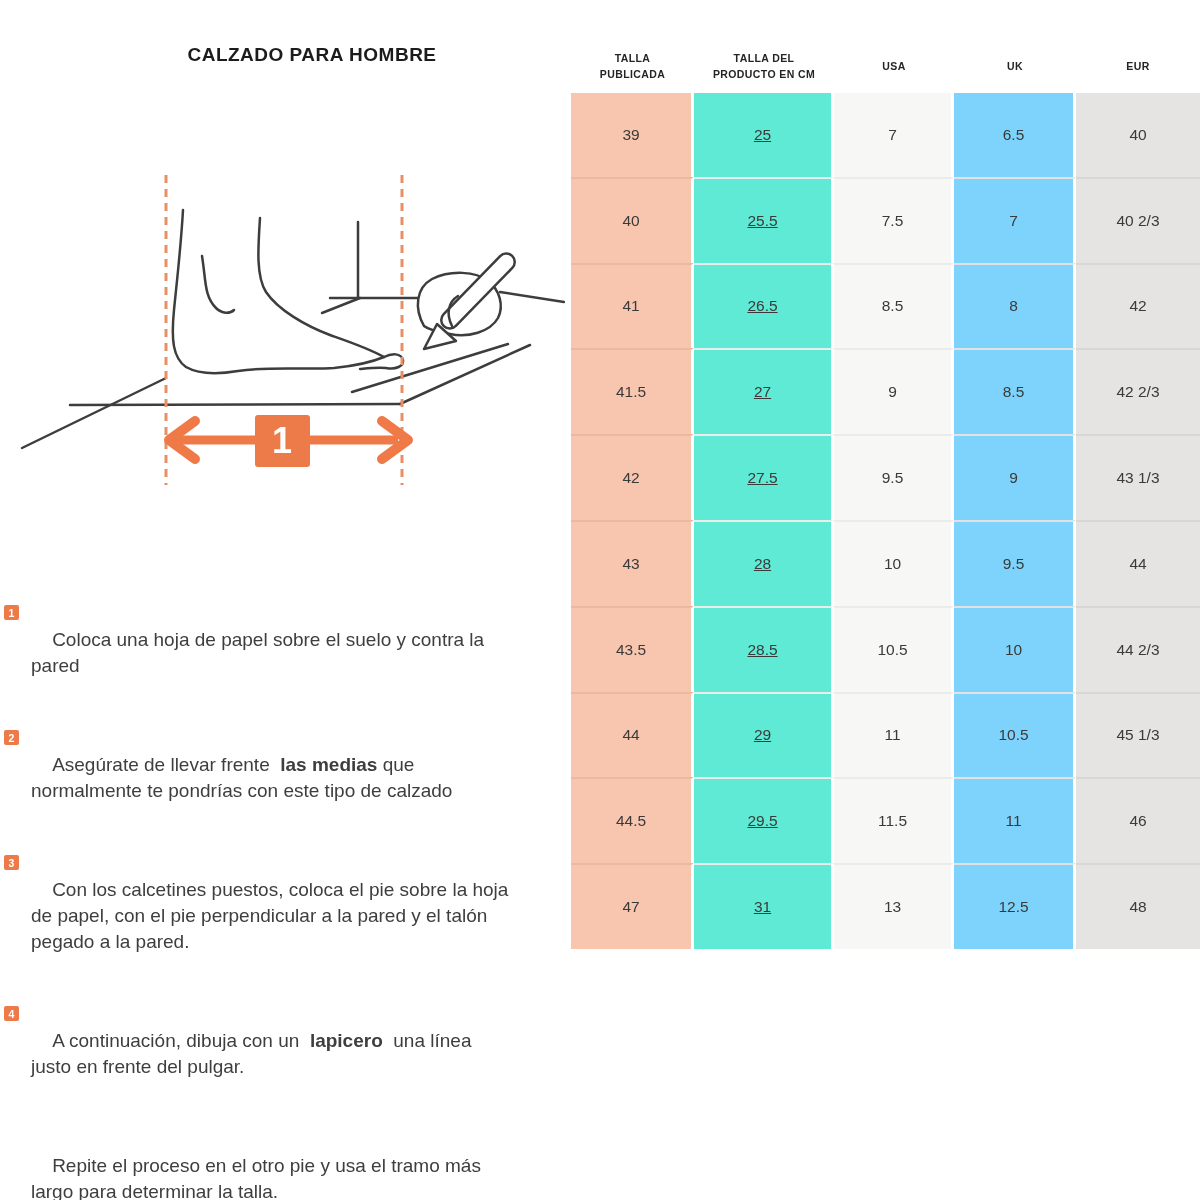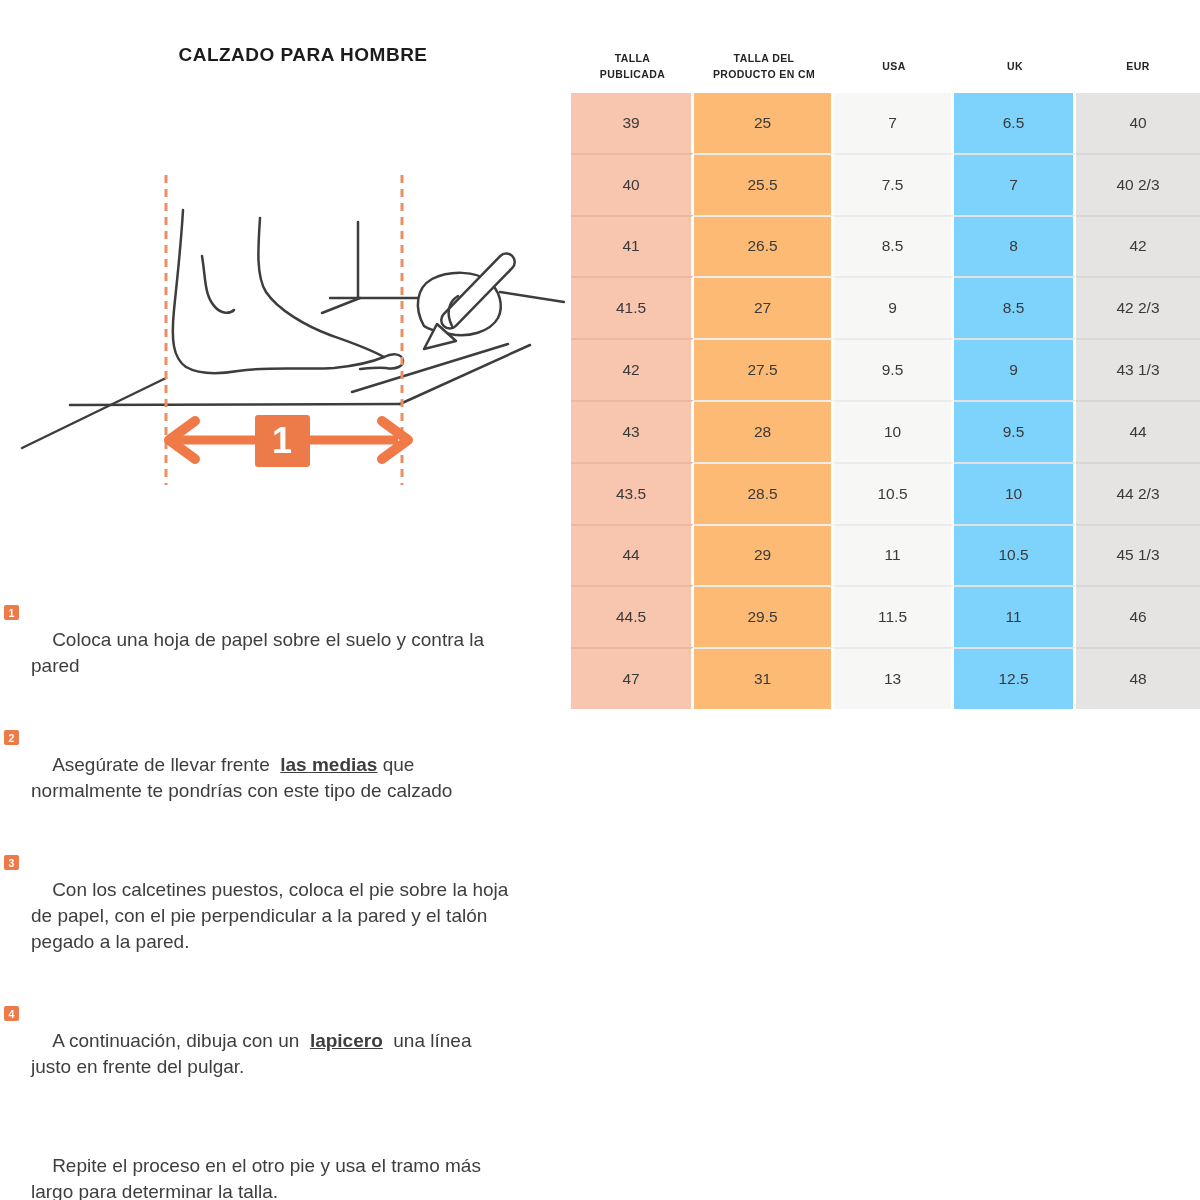--- a/index.html
+++ b/index.html
@@ -4,54 +4,54 @@
 <style>
   html,body{margin:0;padding:0;}
   body{
     width:1200px;height:1200px;position:relative;overflow:hidden;
     background:#ffffff;
     font-family:"Liberation Sans", sans-serif;
     -webkit-font-smoothing:antialiased;
   }
   
   .page-title{
-    position:absolute;top:44px;left:7px;width:592px;
+    position:absolute;top:44px;left:16px;width:592px;
     text-align:center;font-size:19px;font-weight:bold;
     letter-spacing:.5px;color:#1c1c1c;
   }
   .figure-wrap{position:absolute;left:20px;top:130px;width:545px;height:385px;}
   .steps{position:absolute;left:4px;top:601px;width:512px;}
   .step{
     position:relative;padding-left:27px;margin-bottom:21px;
     font-size:19px;line-height:26px;color:#3e3e3e;white-space:pre-wrap;
   }
-  .step .b{font-weight:bold;text-decoration:underline;}
+  .step .b{font-weight:bold;}
   .badge{
     position:absolute;left:0;top:4px;width:15px;height:15px;
     background:#ed7b49;border-radius:2px;color:#fff;
     font-size:10.5px;font-weight:bold;
     display:flex;align-items:center;justify-content:center;
   }
   
   .size-table{
     position:absolute;left:571px;top:44px;width:629px;
     border-collapse:separate;border-spacing:0;table-layout:fixed;
   }
   .size-table th{
     height:45px;padding:0 0 4px 0;vertical-align:middle;text-align:center;
     font-size:10.5px;font-weight:bold;color:#242424;letter-spacing:.4px;
     white-space:pre-line;line-height:1.5;background:#fff;
   }
   .size-table td{
-    height:51.8px;padding:4px;text-align:center;vertical-align:middle;
+    height:51.8px;padding:16px;text-align:center;vertical-align:middle;
     font-size:15.5px;color:#3a3a3a;
   }
   .size-table td:not(:last-child){border-right:3px solid #ffffff;}
   .size-table td:nth-child(1){background:#f8c5ae;border-top:2px solid #edb8a1;}
-  .size-table td:nth-child(2){background:#fdba74;border-top:2px solid #ececea;}
+  .size-table td:nth-child(2){background:#5eead4;border-top:2px solid #ececea;text-decoration:underline;}
   .size-table td:nth-child(3){background:#f7f7f5;border-top:2px solid #ebebe9;}
   .size-table td:nth-child(4){background:#7dd3fc;border-top:2px solid #e3e2e0;}
   .size-table td:nth-child(5){background:#e5e4e2;border-top:2px solid #d8d7d5;}
   .size-table tbody tr:first-child td{border-top:none;}
   svg .ln{stroke:#3d3d3d;stroke-width:2.5;fill:none;stroke-linecap:round;stroke-linejoin:round;}
   svg .fillw{fill:#ffffff;}
 </style>
 </head>
 <body>
 

